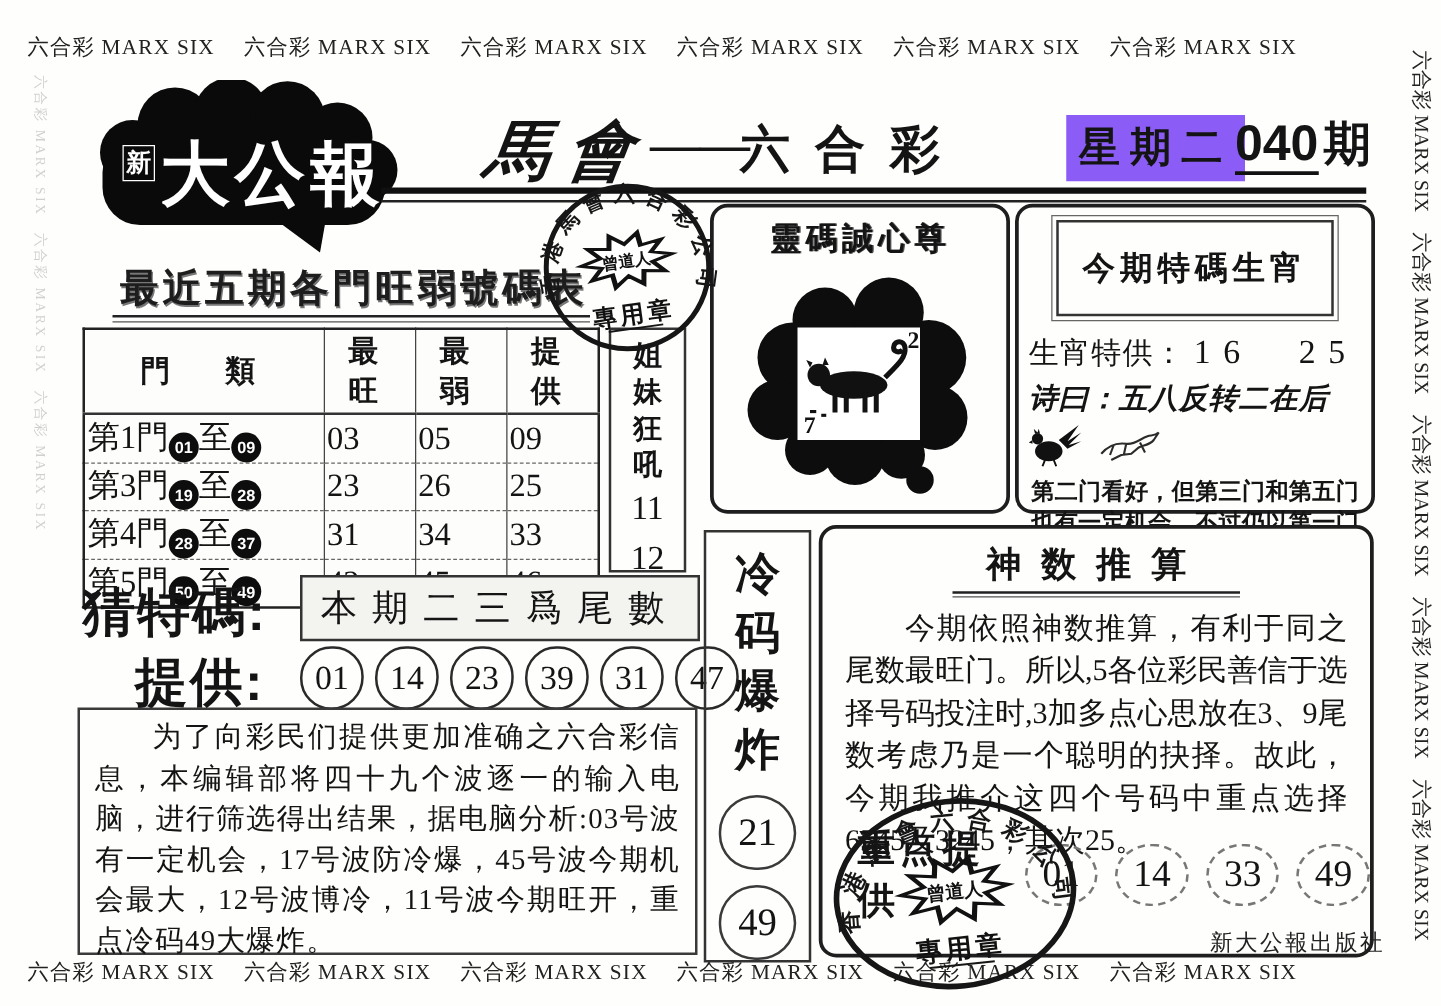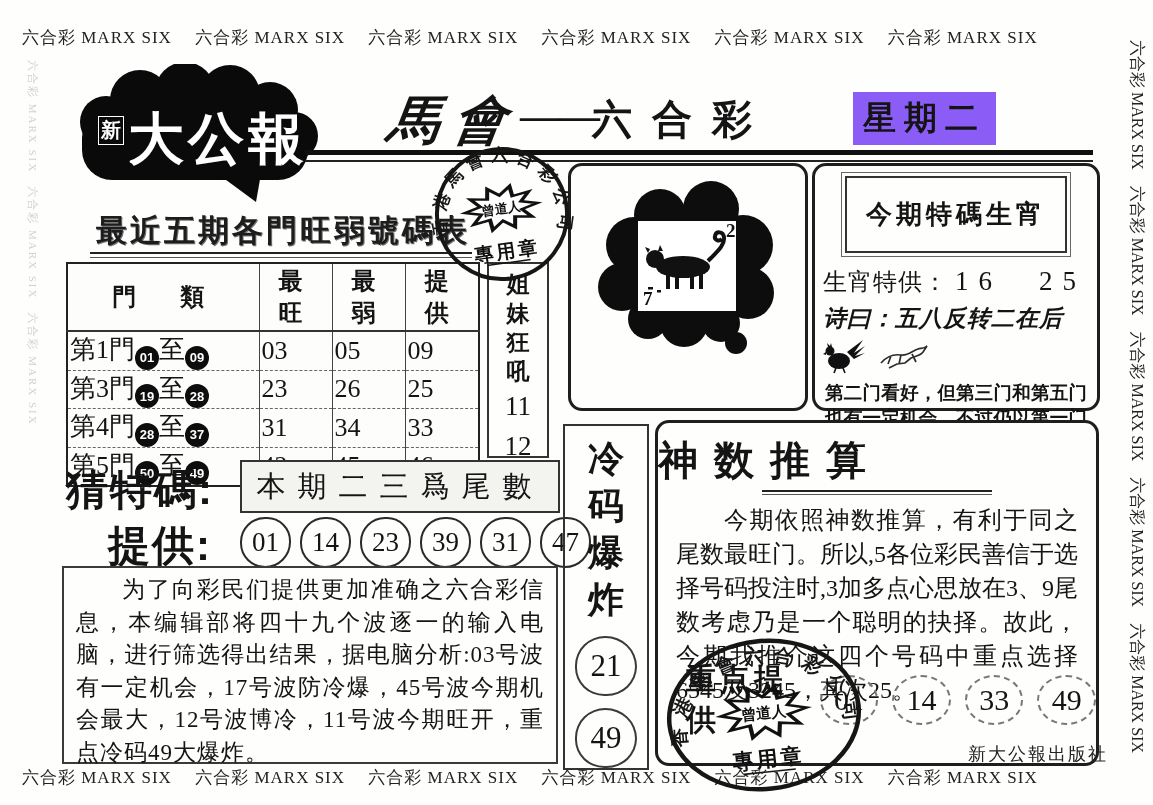--- a/index.html
+++ b/index.html
@@ -67,21 +67,21 @@
 
   .zbox-title{border:2px solid #333;outline:1px solid #666;outline-offset:3px;font-size:26px;font-weight:600;
               letter-spacing:4px;text-align:center;padding:19px 0;width:218px;margin:10px auto 8px auto;}
   .zline{font-size:24px;padding:2px 8px;letter-spacing:1px;}
   .zline .nums{font-size:27px;letter-spacing:10px;}
   .poem{font-size:23px;font-weight:600;font-style:italic;}
   .znote{font-family:"Liberation Sans","DejaVu Sans",sans-serif;font-weight:700;font-size:18.5px;
          line-height:25px;padding:4px 10px 0 10px;text-align:justify;}
 
   
-  .divine-title{font-size:40px;font-weight:700;letter-spacing:16px;text-align:left;margin-top:10px;}
+  .divine-title{font-size:28px;font-weight:700;letter-spacing:16px;text-align:center;margin-top:10px;}
   .divine-ul{width:230px;margin:2px auto 8px auto;border-top:2px solid #222;border-bottom:1px solid #555;height:2px;}
   .divine-body{font-size:24px;line-height:34px;padding:0 18px;text-align:justify;}
   .divine-body p{margin:0;text-indent:2em;}
   .key-row{display:flex;align-items:center;gap:14px;}
   .key-label{font-size:30px;font-weight:700;letter-spacing:4px;}
   .oval{width:62px;height:46px;border:2px dashed #777;border-radius:50%;display:flex;align-items:center;
         justify-content:center;font-size:30px;}
 
   .publisher{font-size:18px;letter-spacing:2px;color:#222;}
 
@@ -111,20 +111,24 @@
       </g>
     </svg>
     <div class="abs masthead-text" style="left:30px;top:52px;font-size:20px;border:1px solid #fff;padding:0 2px;">新</div>
     <div class="abs masthead-text" style="left:60px;top:38px;font-size:56px;letter-spacing:4px;">大公報</div>
   </div>
 
   <div class="abs brand" style="left:388px;top:86px;">馬會</div>
   <div class="abs" style="left:520px;top:92px;font-size:40px;font-weight:700;">——</div>
   <div class="abs brand-right" style="left:592px;top:92px;">六合彩</div>
   <div class="abs weekday" style="left:853px;top:92px;">星期二</div>
+  <div class="abs" style="left:988px;top:90px;">
+    <span class="issue-num">040</span>
+    <span class="issue-suffix">期</span>
+  </div>
   <div class="abs rule-thick" style="left:305px;top:150px;width:788px;"></div>
   <div class="abs rule-thin" style="left:305px;top:160px;width:788px;"></div>
 
   <svg class="abs" style="left:430px;top:142px;pointer-events:none;z-index:5;" width="144" height="144" viewBox="0 0 144 144">
     <g transform="rotate(-8 72 72)" fill="none" stroke="#161616">
       <circle cx="72" cy="72" r="65" stroke-width="4"></circle>
       <defs>
           <path id="arcA" d="M 18,94 A 57,57 0 1 1 126,94"></path>
         </defs>
       <text font-size="17" font-weight="700" fill="#161616" stroke="none" letter-spacing="7">
@@ -209,20 +213,21 @@
   <div class="abs cold" style="left:563px;top:424px;width:82px;height:332px;">
     <span class="c">冷</span>
     <span class="c">码</span>
     <span class="c">爆</span>
     <span class="c">炸</span>
     <span class="circ">21</span>
     <span class="circ">49</span>
   </div>
 
   <div class="abs rbox" style="left:568px;top:163px;width:234px;height:242px;">
+    <div class="spirit-title" style="margin-top:8px;">靈碼誠心尊</div>
     <svg width="220" height="196" viewBox="0 0 220 190" style="display:block;margin:2px auto 0 auto;">
       <g fill="#0d0d0d">
         <circle cx="108" cy="92" r="54"></circle>
           <circle cx="56" cy="74" r="28"></circle>
           <circle cx="165" cy="74" r="30"></circle>
         <circle cx="82" cy="44" r="26"></circle>
           <circle cx="133" cy="38" r="28"></circle>
           <circle cx="44" cy="116" r="24"></circle>
         <circle cx="170" cy="122" r="26"></circle>
           <circle cx="106" cy="152" r="24"></circle>

